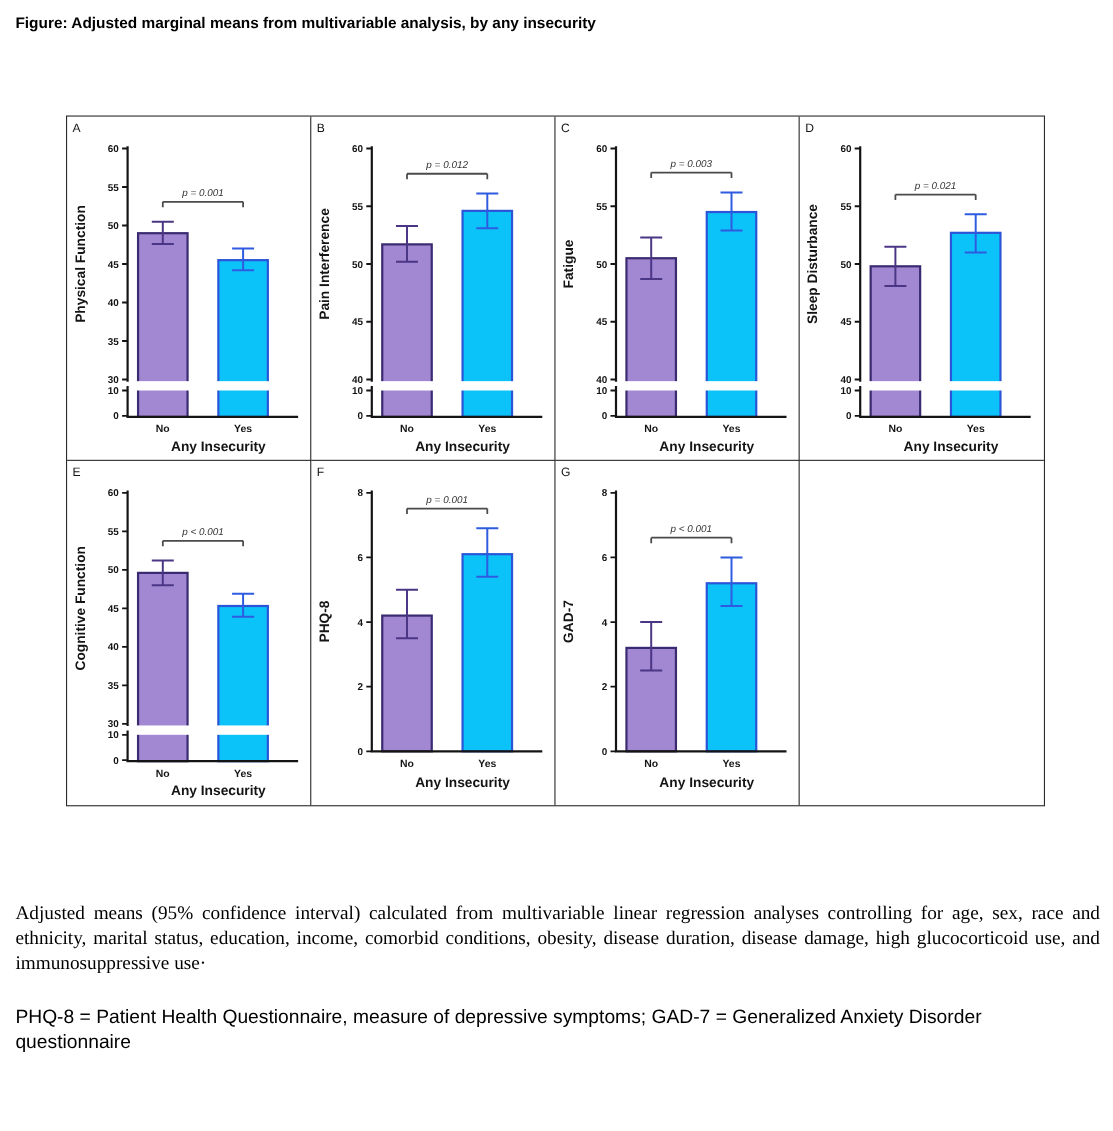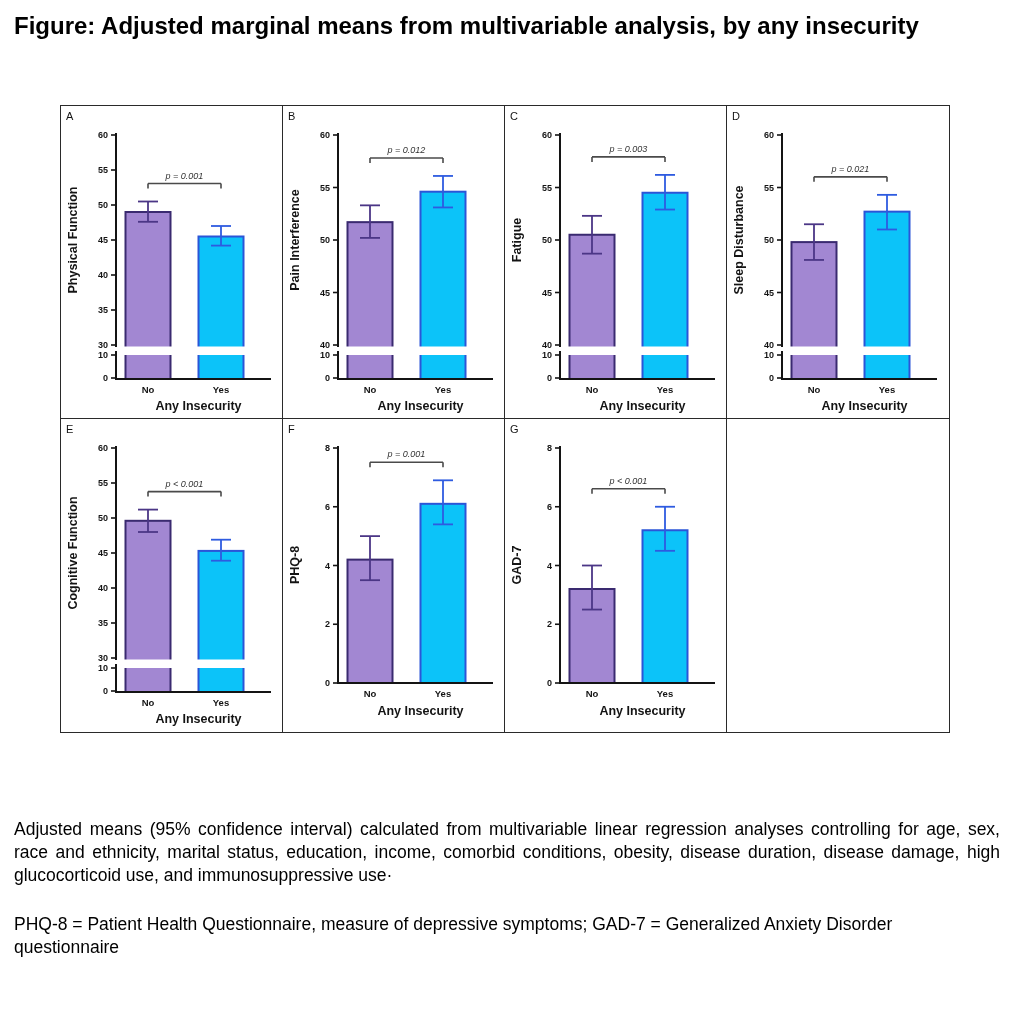--- a/index.html
+++ b/index.html
@@ -1,27 +1,27 @@
 <!DOCTYPE html>
 <html><head>
 <meta charset="utf-8">
 <style>
   html,body{margin:0;padding:0;background:#ffffff;width:1012px;height:1028px;overflow:hidden;
     font-family:"Liberation Sans",sans-serif;color:#111;}
   .page{position:relative;width:1012px;height:1028px;background:#fff;}
-  .fig-title{position:absolute;left:14px;top:12px;width:980px;font-size:24px;font-weight:bold;color:#000;}
+  .fig-title{position:absolute;left:14px;top:12px;width:980px;font-size:14px;font-weight:bold;color:#000;}
   .figure-grid{position:absolute;left:60px;top:105px;width:888px;height:626px;
     display:grid;grid-template-columns:repeat(4,1fr);grid-template-rows:repeat(2,1fr);
     border:1.5px solid #2a2a2a;background:#fff;}
   .panel-cell{border-right:1px solid #2a2a2a;border-bottom:1px solid #2a2a2a;position:relative;overflow:hidden;}
   .panel-cell:nth-child(4n){border-right:none;}
   .panel-cell:nth-child(n+5){border-bottom:none;}
   .footnotes{position:absolute;left:14px;top:818px;width:986px;font-size:17.5px;line-height:23px;color:#000;}
   .fn{margin:0;}
-  .fn-justify{text-align:justify;}
+  .fn-justify{text-align:justify;font-family:Liberation Serif, serif;}
   .fn+.fn{margin-top:26px;}
   .fn-gap-lg{margin-top:49px !important;}
   svg text{font-family:"Liberation Sans",sans-serif;}
 </style>
 </head>
 <body>
 
 <div class="page">
 
   <div class="fig-title">Figure: Adjusted marginal means from multivariable analysis, by any insecurity</div>

